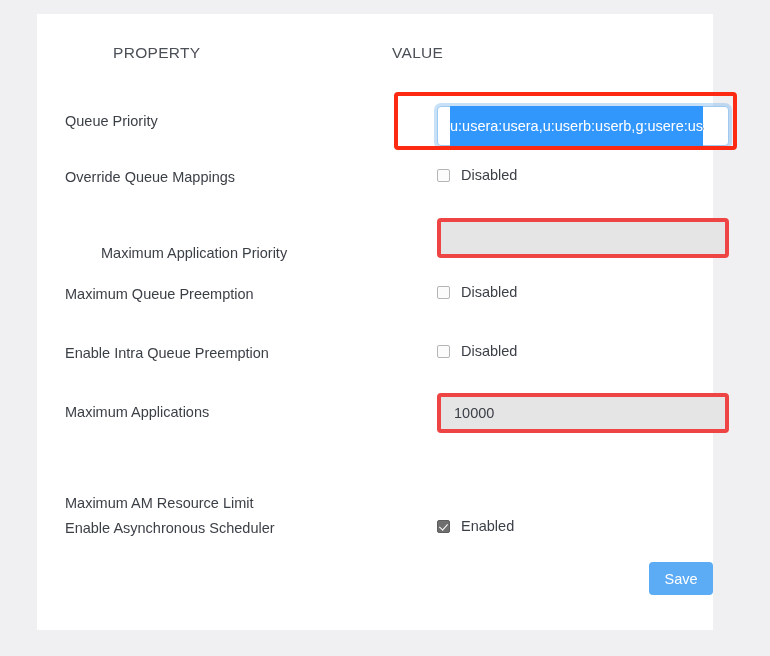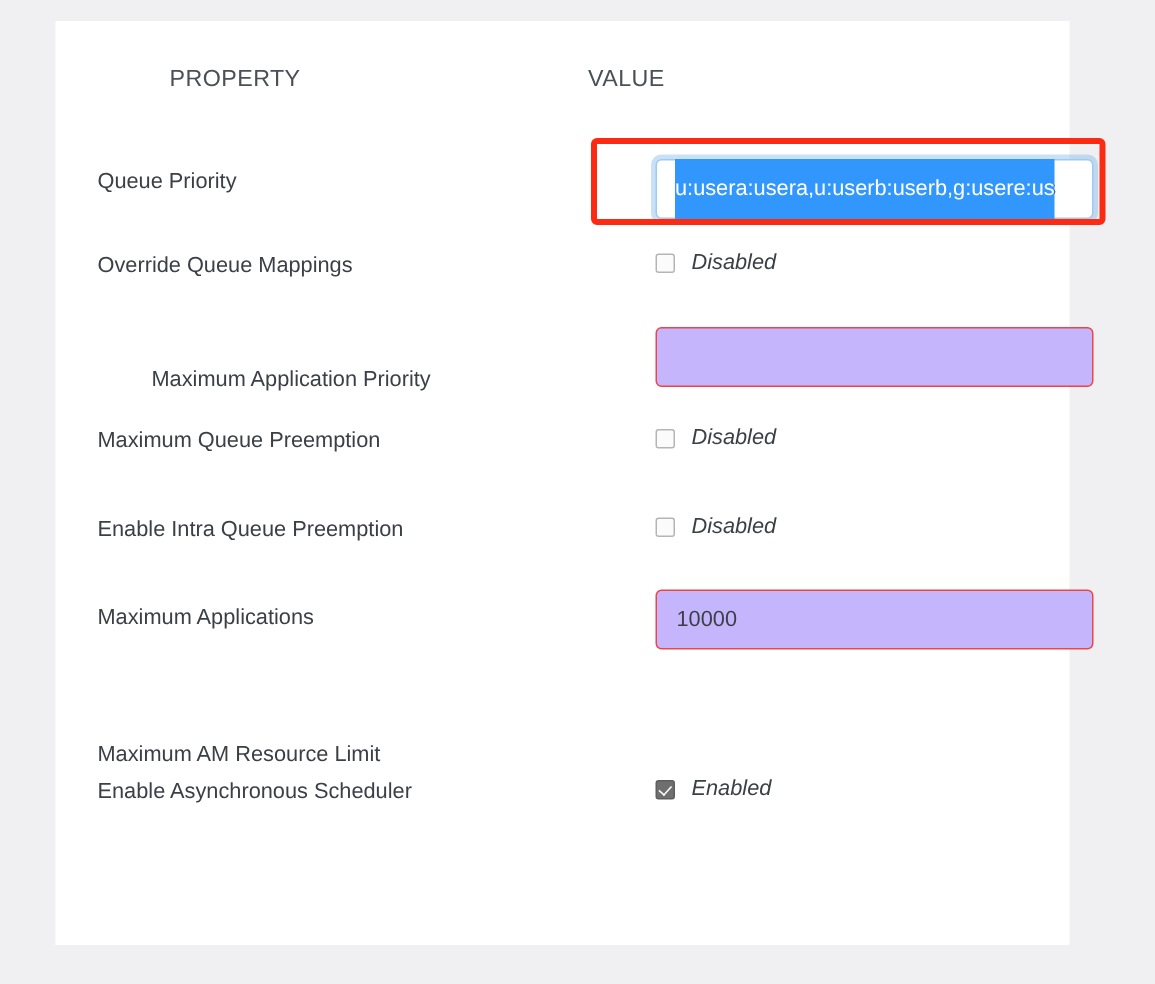--- a/index.html
+++ b/index.html
@@ -69,23 +69,23 @@
     position: absolute;
     left: 328px;
     padding-left: 44px;
   }
 
   
   .txt {
     box-sizing: border-box;
     width: 292px;
     height: 40px;
-    border: 1px solid #ef4444;
+    border: 4px solid #ef4444;
     border-radius: 4px;
-    background: #c4b5fd;
+    background: #e5e5e5;
     font-family: "Liberation Sans", sans-serif;
     font-size: 14.5px;
     color: #3b3f46;
     padding: 0 13px;
     outline: none;
     display: block;
   }
   .txt::placeholder { color: #b8bcc2; }
 
   
@@ -128,21 +128,20 @@
     box-sizing: border-box;
     pointer-events: none;
     z-index: 5;
   }
 
   
   .cbrow {
     display: flex;
     align-items: center;
     height: 20px;
-    font-style: italic;
   }
   .cbox {
     width: 13px;
     height: 13px;
     box-sizing: border-box;
     border: 1px solid #b5b5b5;
     border-radius: 2px;
     background: #fbfbfb;
     flex: 0 0 auto;
     position: relative;
@@ -259,17 +258,18 @@
     <div class="row" style="top:502px; height:30px;">
       <span class="row-label" style="top:4px;">Enable Asynchronous Scheduler</span>
       <div class="row-value" style="top:0px;">
         <label class="cbrow">
           <span class="cbox checked"></span>
           <span class="cblabel">Enabled</span>
         </label>
       </div>
     </div>
 
+    <button id="save-btn">Save</button>
 
   </div>
 
   <div id="redbox"></div>
 </div>
 
 </body></html>

